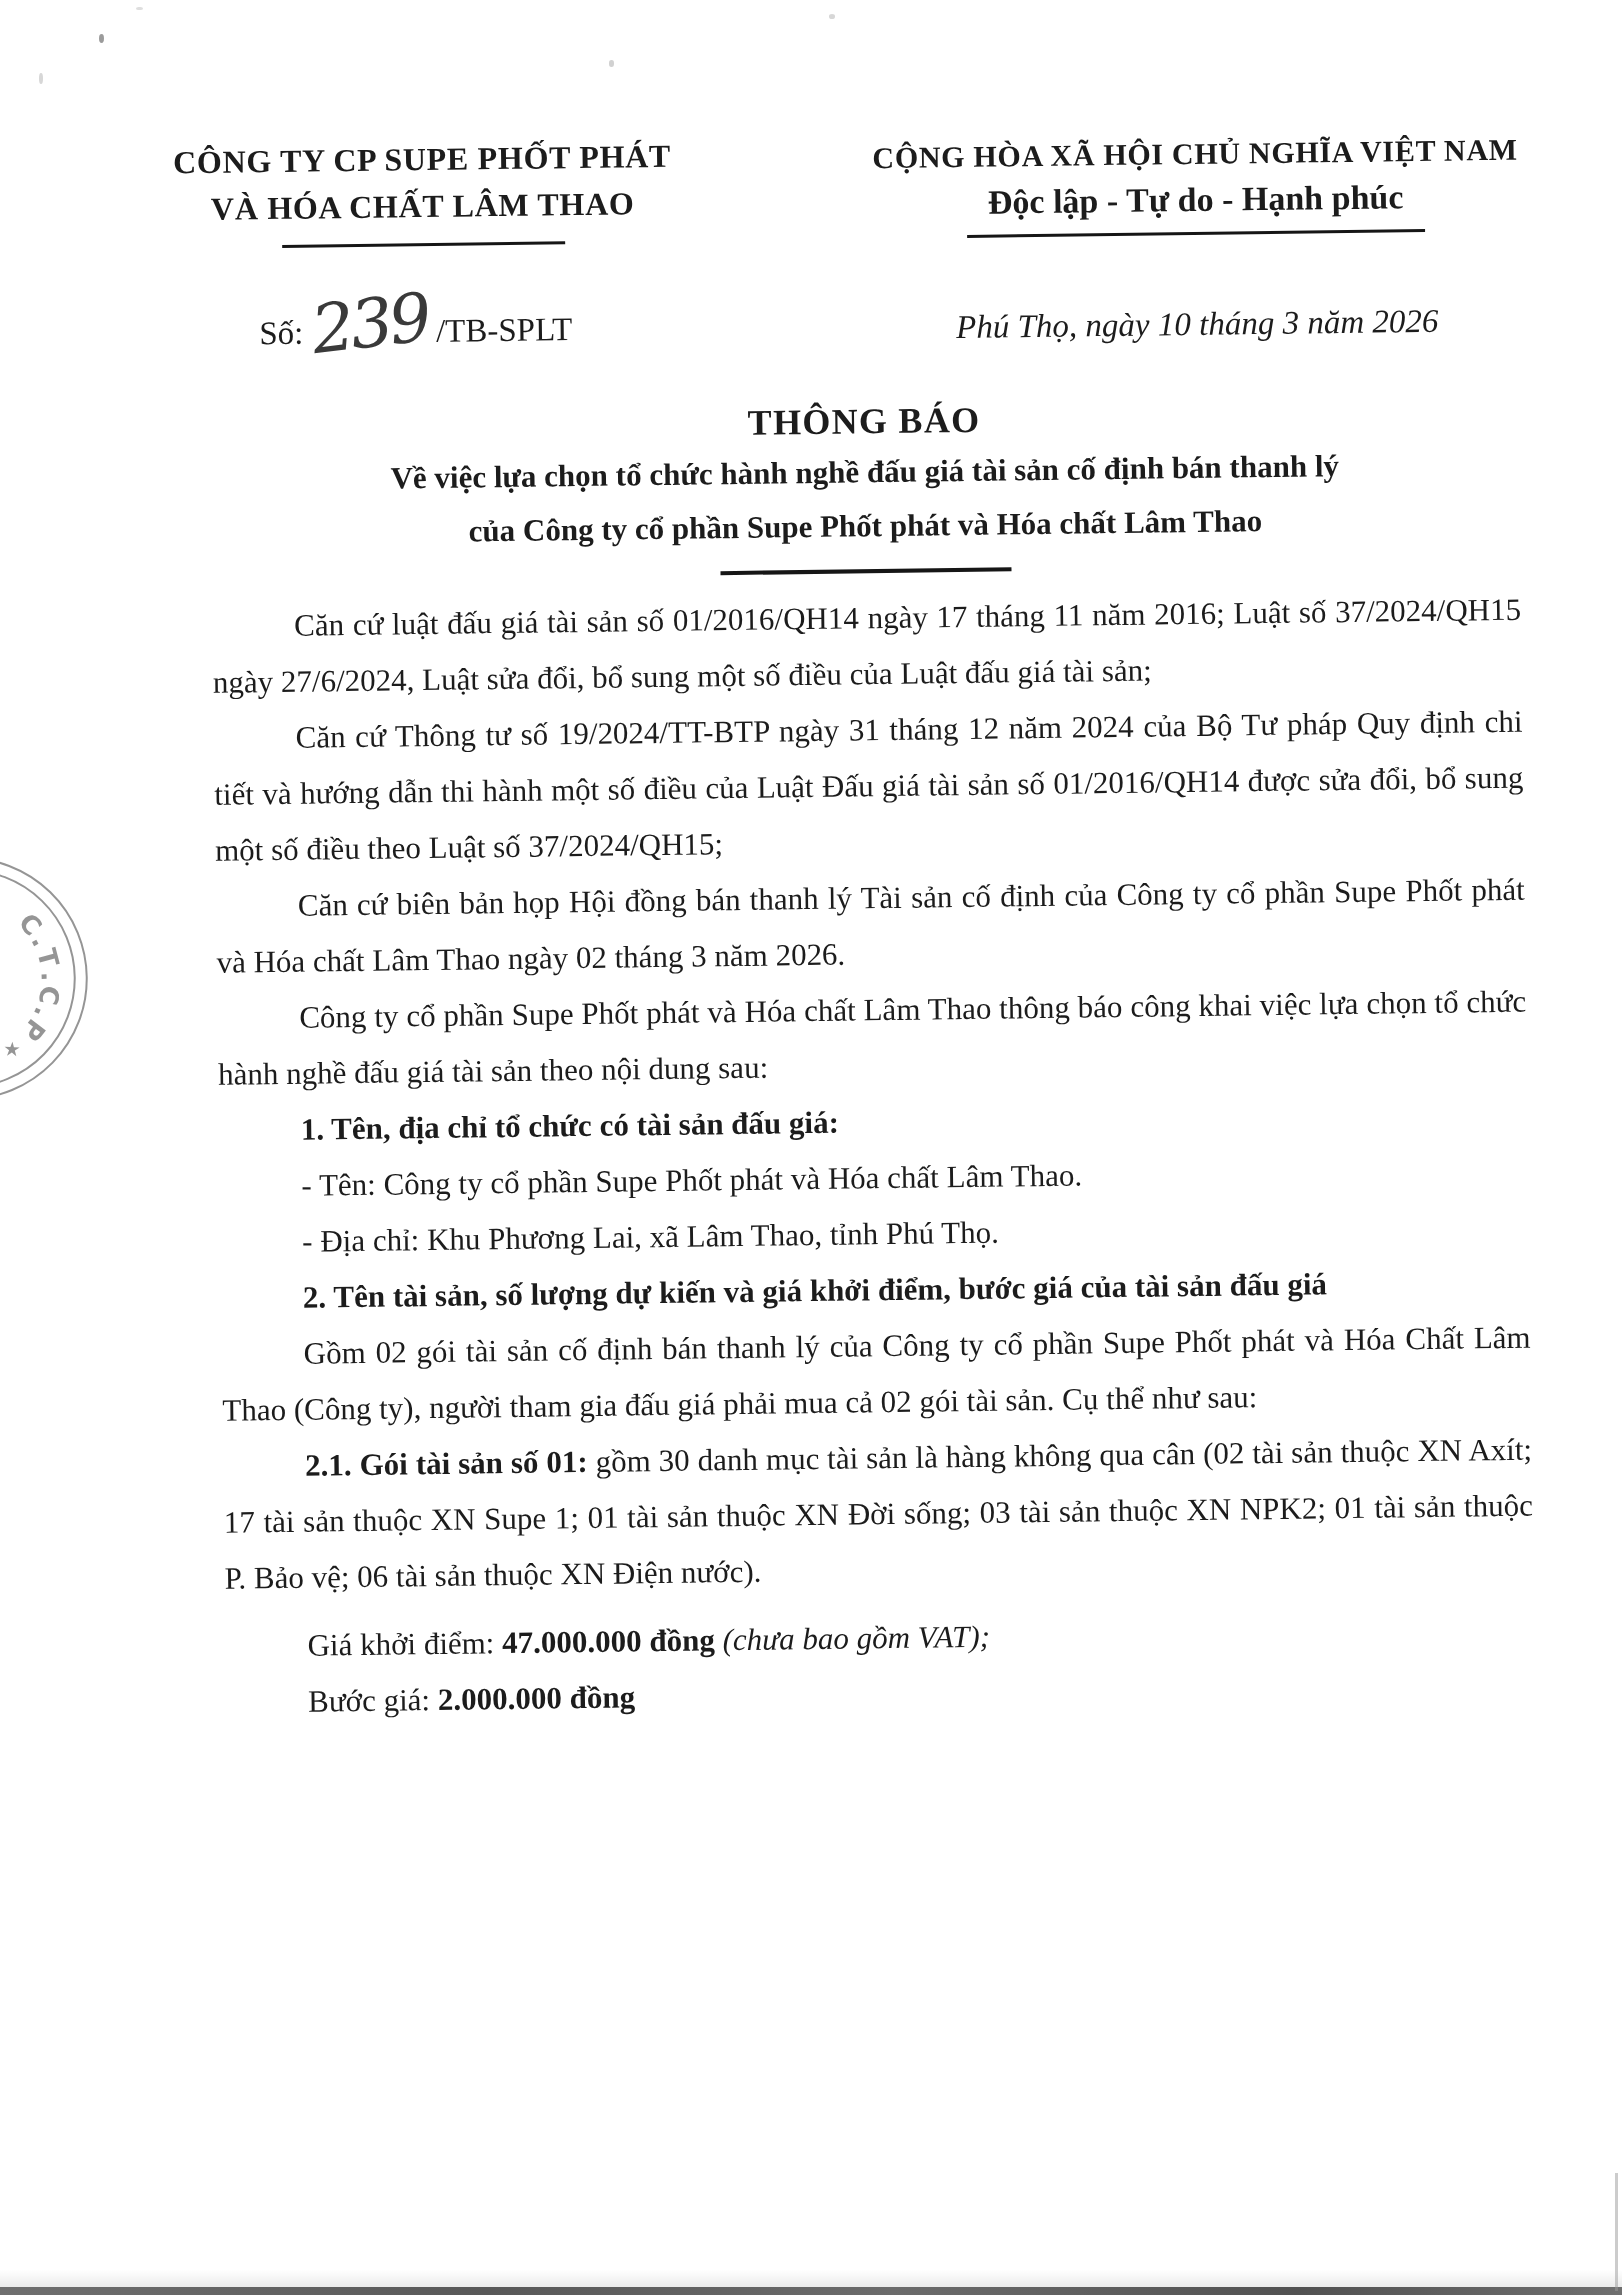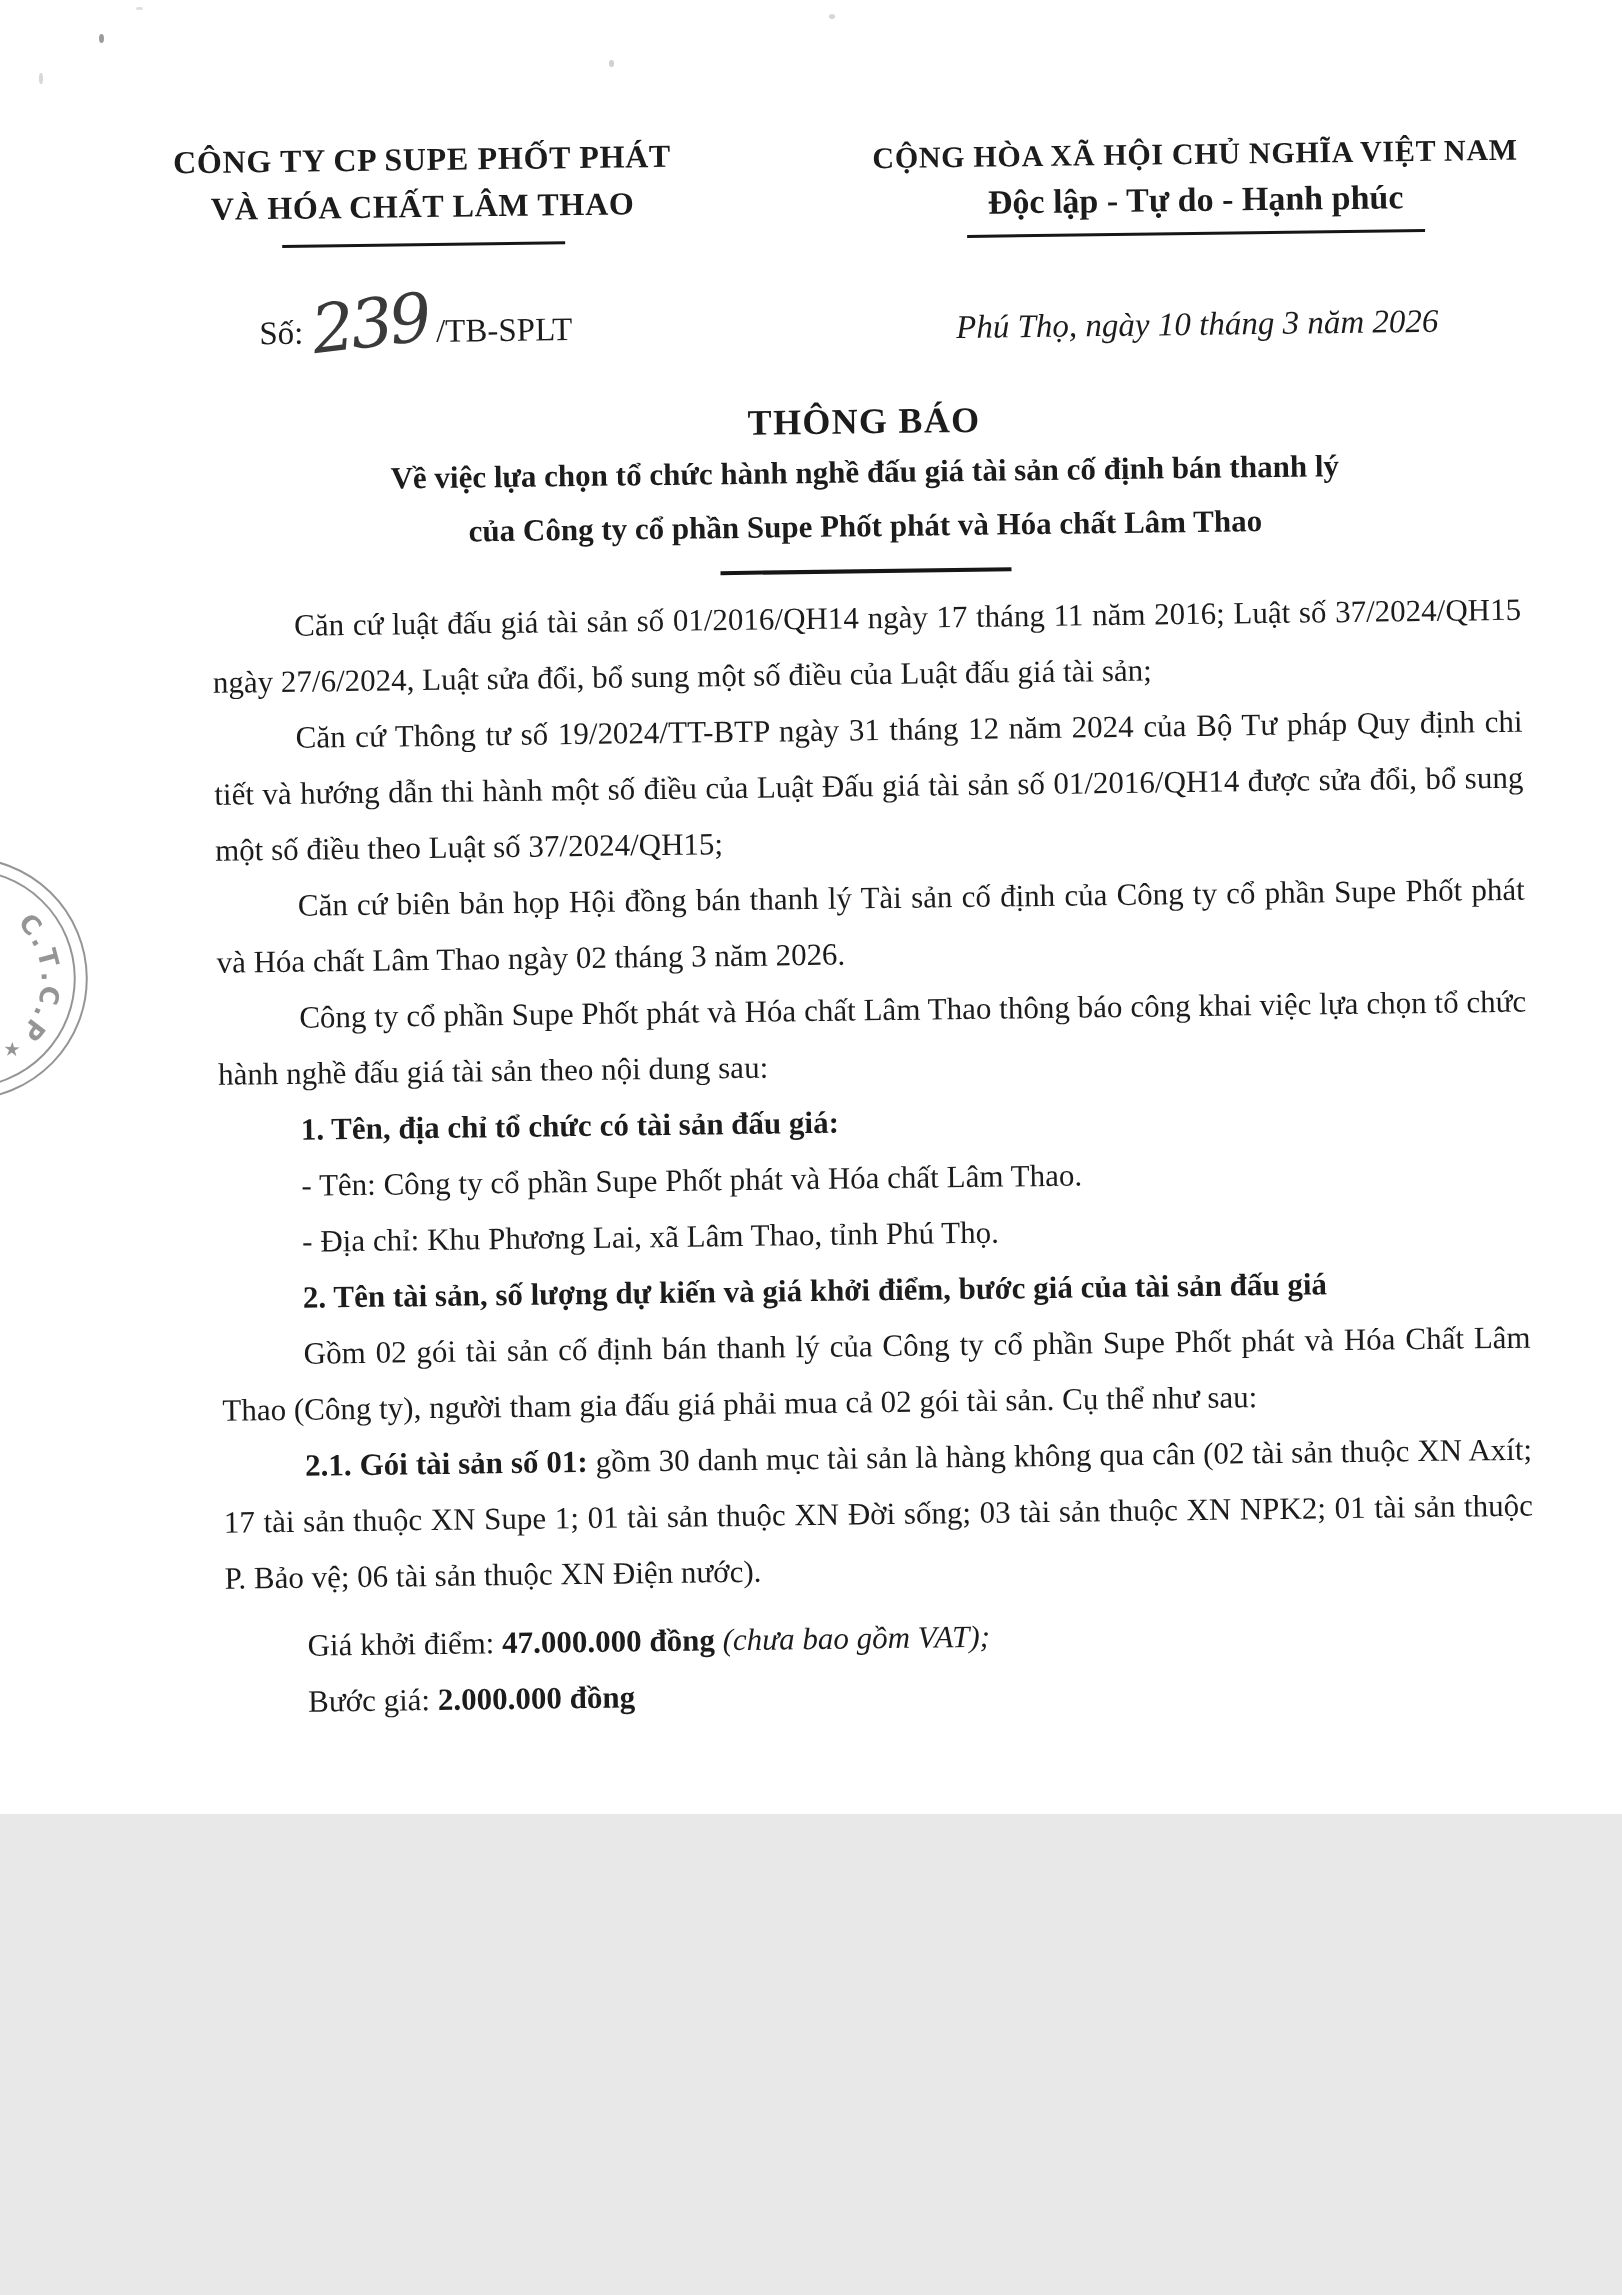--- a/index.html
+++ b/index.html
@@ -1,18 +1,18 @@
 <!DOCTYPE html>
 <html style="font-size:10.5px"><head>
 <meta charset="utf-8">
 <style>
   html,body{margin:0;padding:0;background:#e8e8e8;}
   .page{
     position:relative;
-    width:1623px;height:1814px;
+    width:1623px;height:2295px;
     background:#ffffff;
     overflow:hidden;
     font-family:"Liberation Serif","DejaVu Serif",serif;
     color:#1c1c1c;
   }
   .tilt{
     position:absolute;inset:0;
     transform:rotate(-0.75deg);
     transform-origin:812px 916px;
   }

